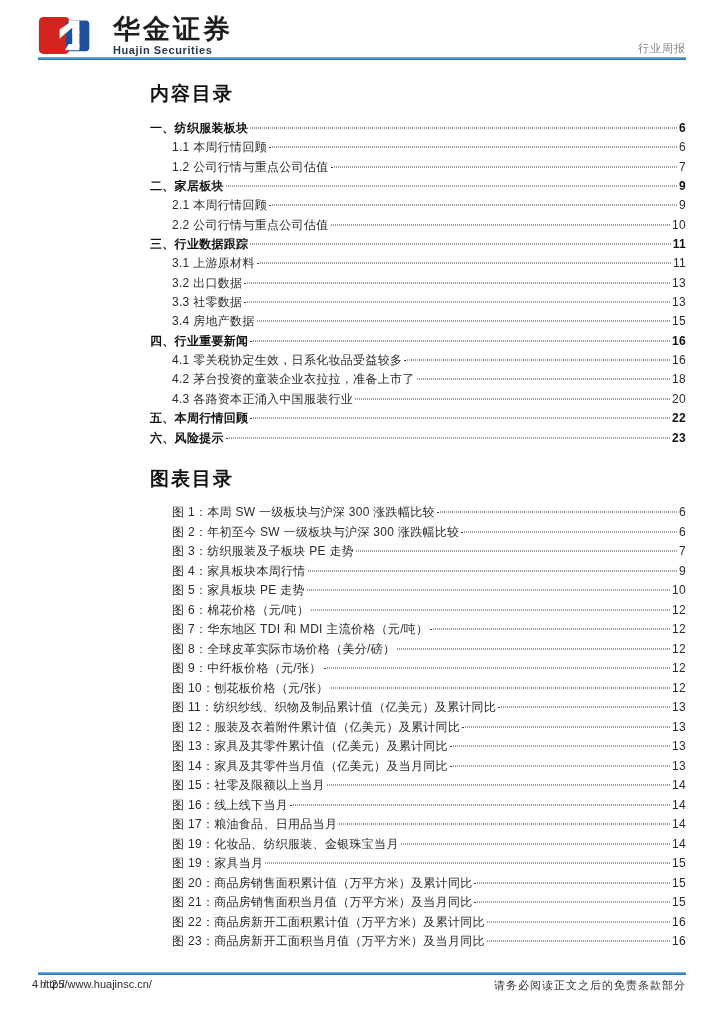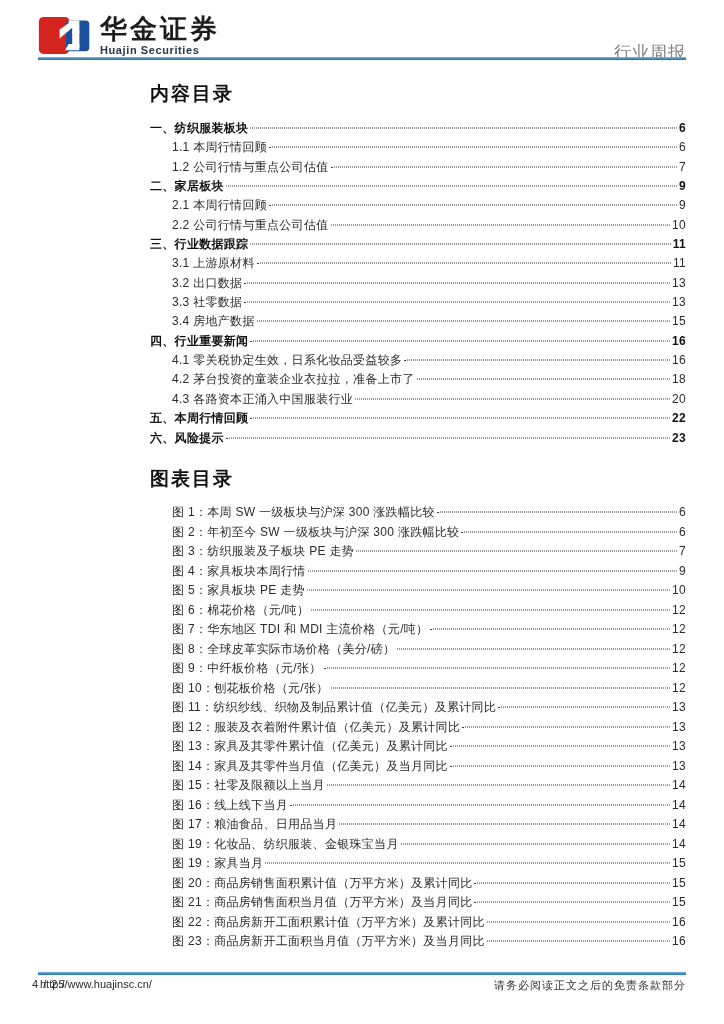--- a/index.html
+++ b/index.html
@@ -19,30 +19,30 @@
     color:var(--ink);
     overflow:hidden;
   }
   
   .header-rule{
     position:absolute;left:38px;right:38px;top:57px;height:3px;
     background:linear-gradient(to bottom,var(--accent-top),var(--accent-bot));
   }
   .logo-wrap{position:absolute;left:38px;top:13px;display:flex;align-items:flex-start;}
   .logo-mark{width:54px;height:44px;display:block;}
-  .brand-block{margin-left:8px;padding-top:2px;}
+  .brand-block{margin-left:21px;padding-top:2px;}
   .brand-cn{
     font-size:27px;font-weight:bold;color:#1d1d1d;letter-spacing:3px;line-height:28px;
   }
   .brand-en{
     font-size:11px;font-weight:bold;color:#26364e;letter-spacing:0.6px;line-height:13px;margin-top:1px;
   }
   .doc-type{
     position:absolute;right:38px;top:41px;
-    font-size:17px;color:var(--gray);letter-spacing:1px;
+    font-size:11px;color:var(--gray);letter-spacing:1px;
   }
   
   .section-title{
     position:absolute;left:150px;
     font-size:19px;font-weight:bold;color:#111;letter-spacing:2px;
   }
   #toc-title{top:81px;}
   #fig-title{top:466px;}
   .list{
     position:absolute;left:150px;right:38px;

